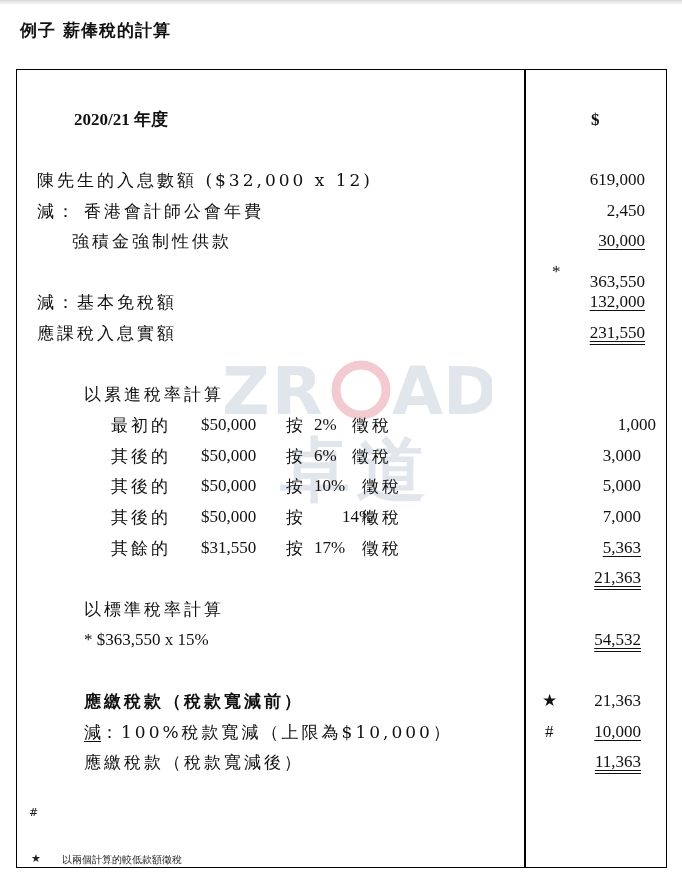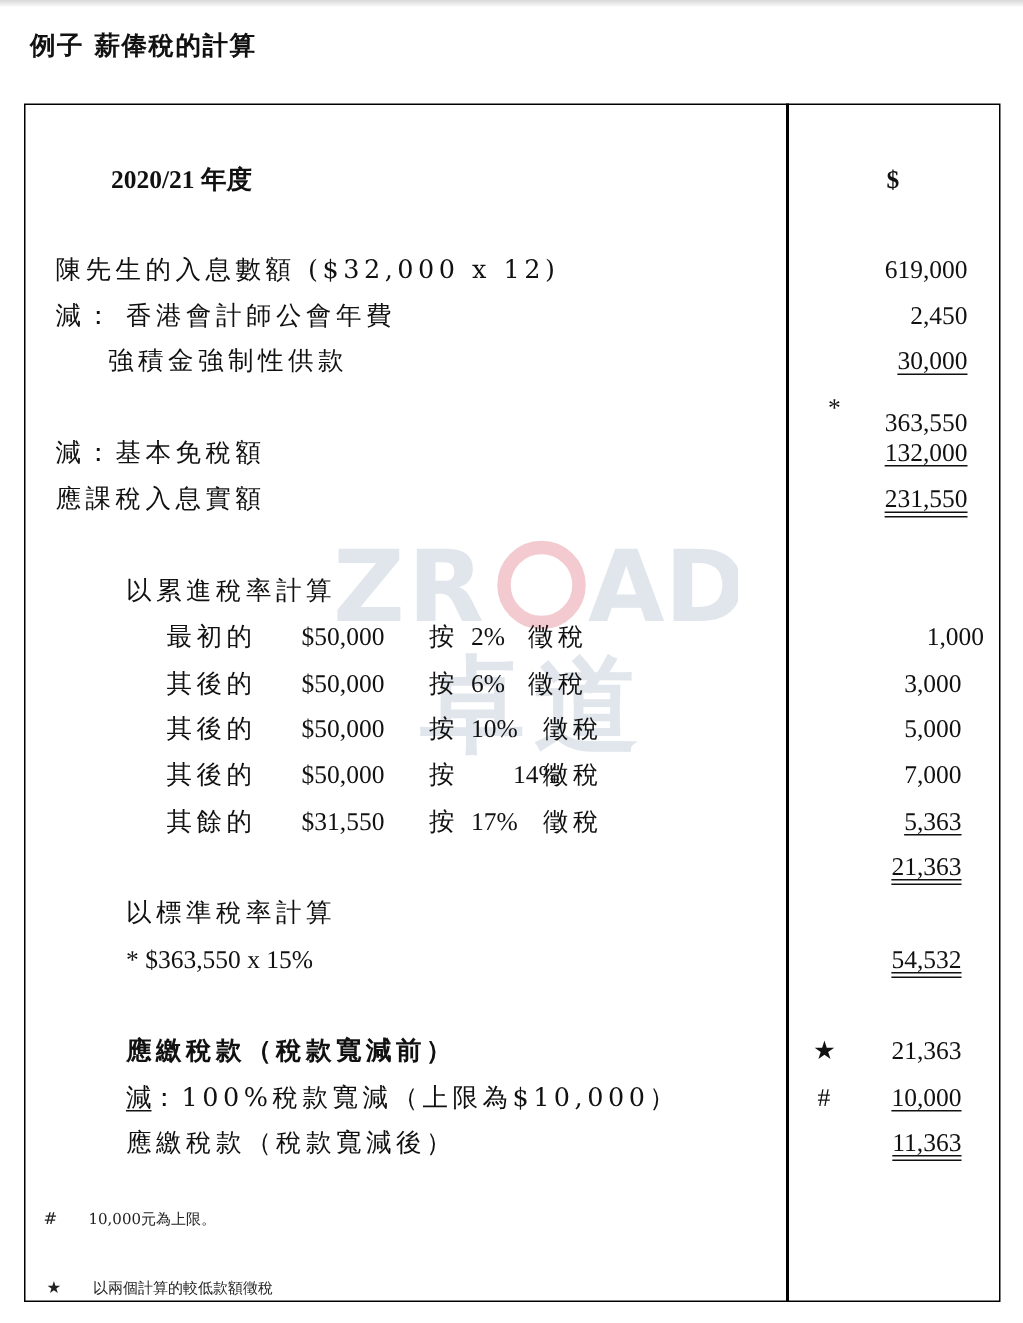--- a/index.html
+++ b/index.html
@@ -119,16 +119,15 @@
 
 <div class="t" style="left:84px;top:722px;"><span class="u1">減</span><span class="cjk">：100%稅款寬減（上限為$10,000）</span></div>
 <div class="num" style="left:545px;top:722px;">#</div>
 <div class="num u1" style="right:41px;top:722px;">10,000</div>
 
 <div class="t cjk" style="left:84px;top:752px;">應繳稅款（稅款寬減後）</div>
 <div class="num u2" style="right:41px;top:752px;">11,363</div>
 
 <div class="mark" style="left:29px;top:806px;">#</div>
 <div class="note" style="left:59px;top:806px;">
-  <div>10,000元為上限。</div>
 </div>
 <div class="mark" style="left:31px;top:852px;">★</div>
 <div class="note" style="left:62px;top:852px;">以兩個計算的較低款額徵稅</div>
 
 </body></html>

